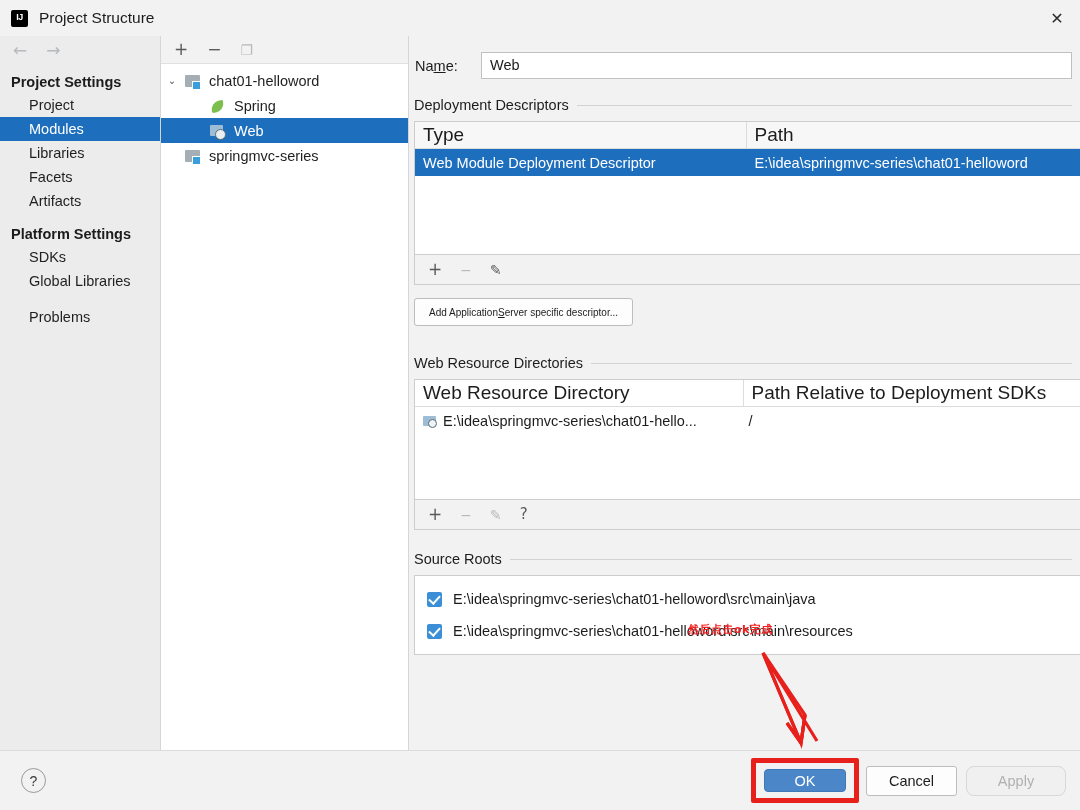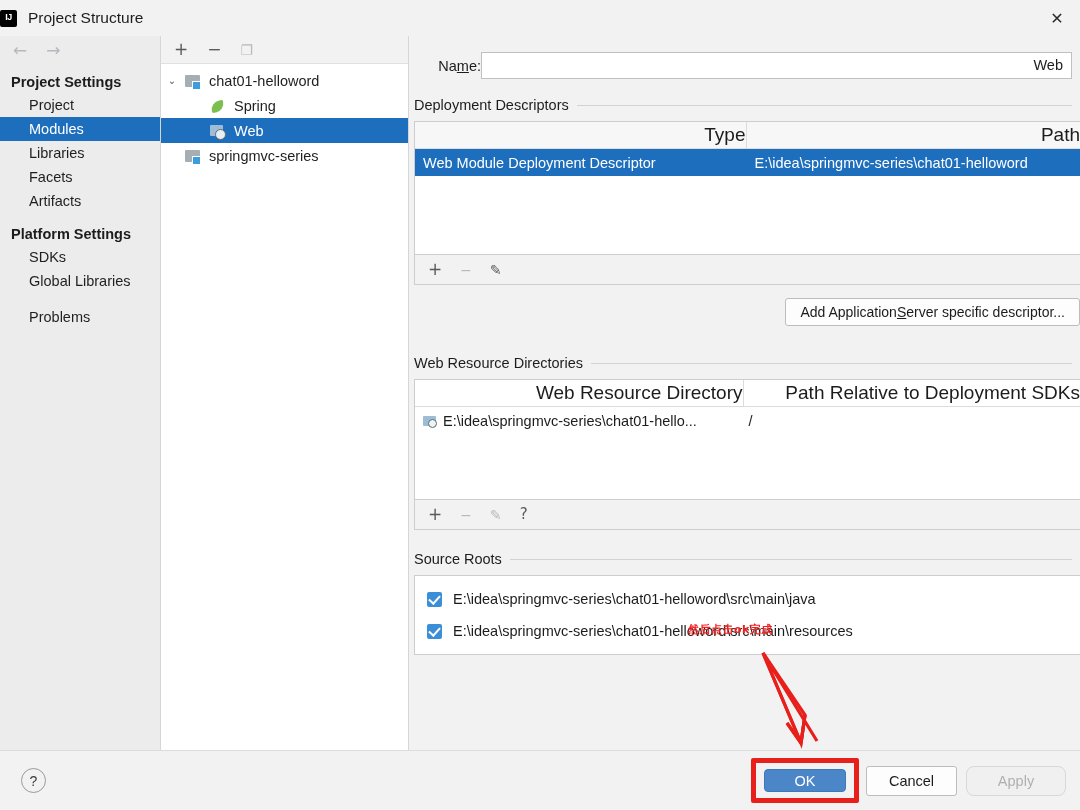--- a/index.html
+++ b/index.html
@@ -11,21 +11,21 @@
     -webkit-font-smoothing: antialiased;
   }
   .window { position: relative; width: 1080px; height: 810px; background: #f2f2f2; }
 
   
   .titlebar {
     position: absolute; left: 0; top: 0; width: 1080px; height: 36px;
     background: #f2f2f2; display: flex; align-items: center;
   }
   .ij-icon {
-    width: 17px; height: 17px; background: #000000;
+    width: 17px; height: 17px; margin-left: 11px; background: #000000;
     border-radius: 2px; color: #fff; font-size: 9px; font-weight: bold;
     display: flex; align-items: center; justify-content: center;
     letter-spacing: -0.5px; font-family: "Liberation Sans", sans-serif;
   }
   .ij-icon span { transform: translateY(-1px); }
   .title-text {
     margin-left: 11px; font-size: 15.5px; color: #1c1c1c;
   }
   .close-btn {
     position: absolute; right: 0; top: 0; width: 46px; height: 36px;
@@ -104,21 +104,20 @@
   }
   .ico-res::after {
     content: ""; position: absolute; left: 5px; top: 5px; width: 7px; height: 7px;
     background: #eef3f6; border: 1.2px solid #5c6a73; border-radius: 50%;
   }
 
   
   .content {
     position: absolute; left: 410px; top: 36px; width: 670px; height: 714px;
     background: #f2f2f2;
-    text-align: right;
   }
   .name-row { display: flex; align-items: center; padding: 16px 0 0 5px; }
   .name-label { font-size: 14.5px; color: #1c1c1c; width: 66px; }
   .name-label u { text-decoration: underline; }
   .name-input {
     flex: 1; height: 27px; background: #ffffff; border: 1px solid #c0c0c0;
     font-size: 14.5px; color: #1c1c1c; padding: 0 8px; line-height: 25px;
     margin-right: 8px;
   }
 
@@ -152,21 +151,21 @@
     background: #f2f2f2; border: 1px solid #cdcdcd; border-top: none; border-right: none;
     padding-left: 13px; margin-left: 4px;
   }
   .mt { font-size: 17px; color: #5a5a5a; line-height: 1; font-family: "DejaVu Sans", sans-serif; }
   .mt.dim { color: #b9b9b9; font-size: 14px; }
   .mt.pencil { font-size: 14px; }
   .mt.q { font-size: 15px; color: #5a5a5a; }
 
   .btn-plain {
     margin: 13px 0 0 4px; height: 28px; background: #fdfdfd; border: 1px solid #bdbdbd;
-    border-radius: 3px; font-size: 14px; color: #1c1c1c; padding: 0 14px;
+    border-radius: 3px; font-size: 10px; color: #1c1c1c; padding: 0 14px;
     display: inline-flex; align-items: center;
   }
   .btn-plain u { text-decoration: underline; }
 
   .srcbox {
     margin: 8px 0 0 4px; border: 1px solid #cdcdcd; background: #ffffff;
     border-right: none; padding: 7px 0 7px 0;
   }
   .src-row { display: flex; align-items: center; height: 32px; padding-left: 12px; }
   .cbx {

